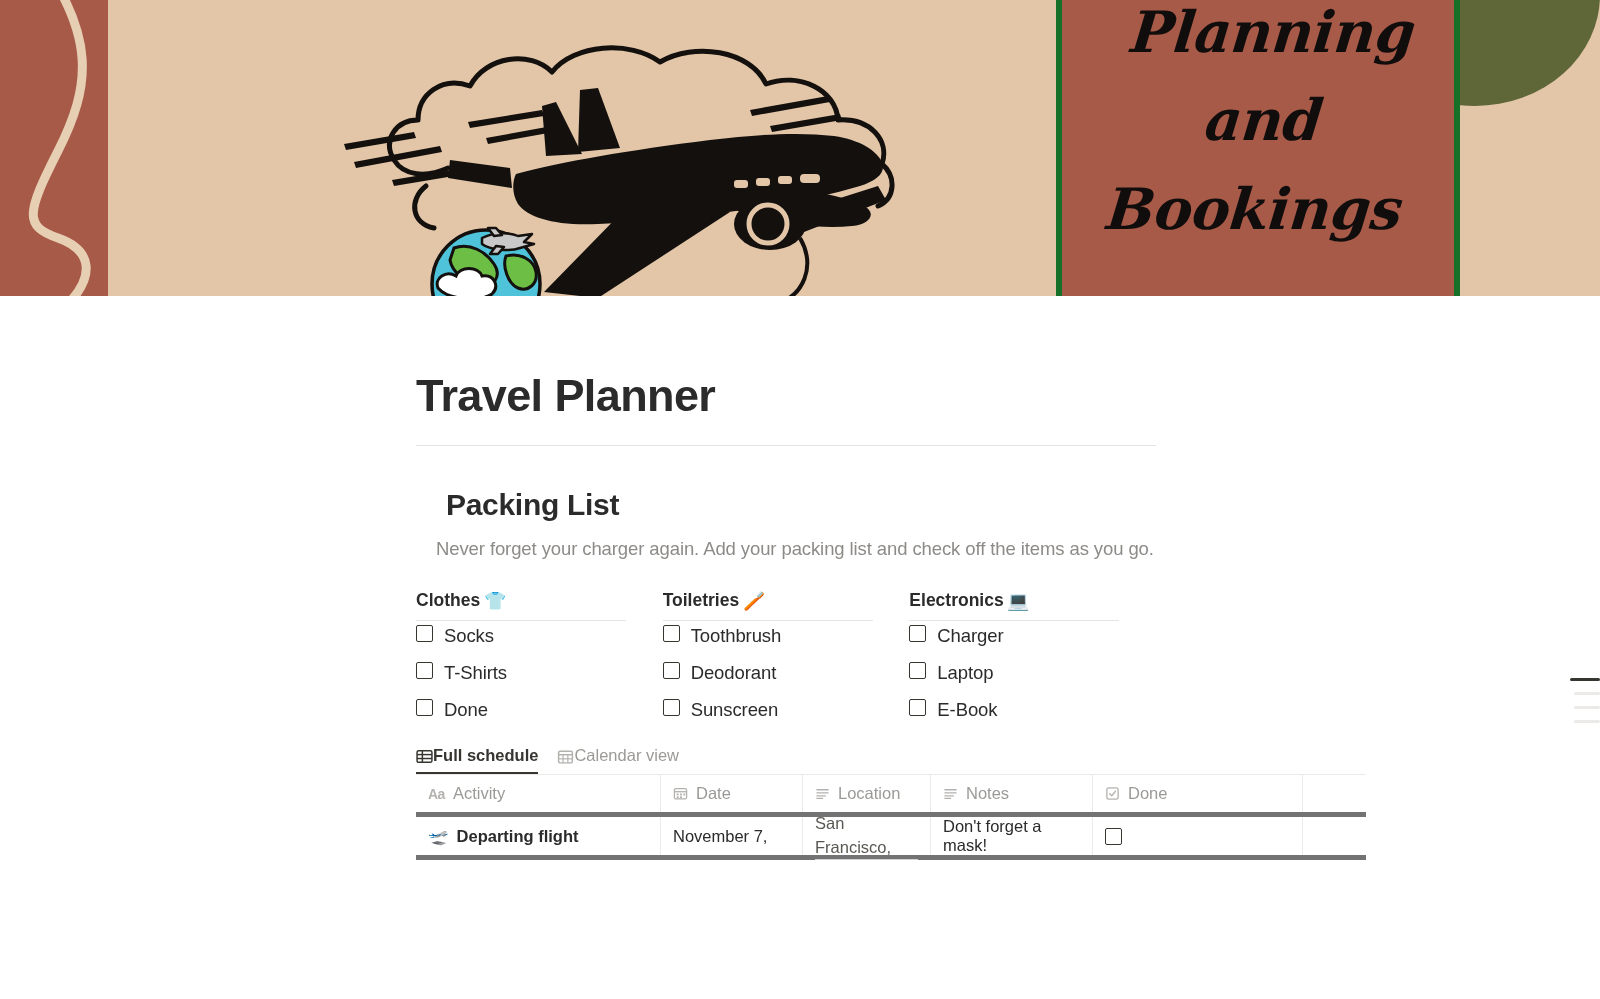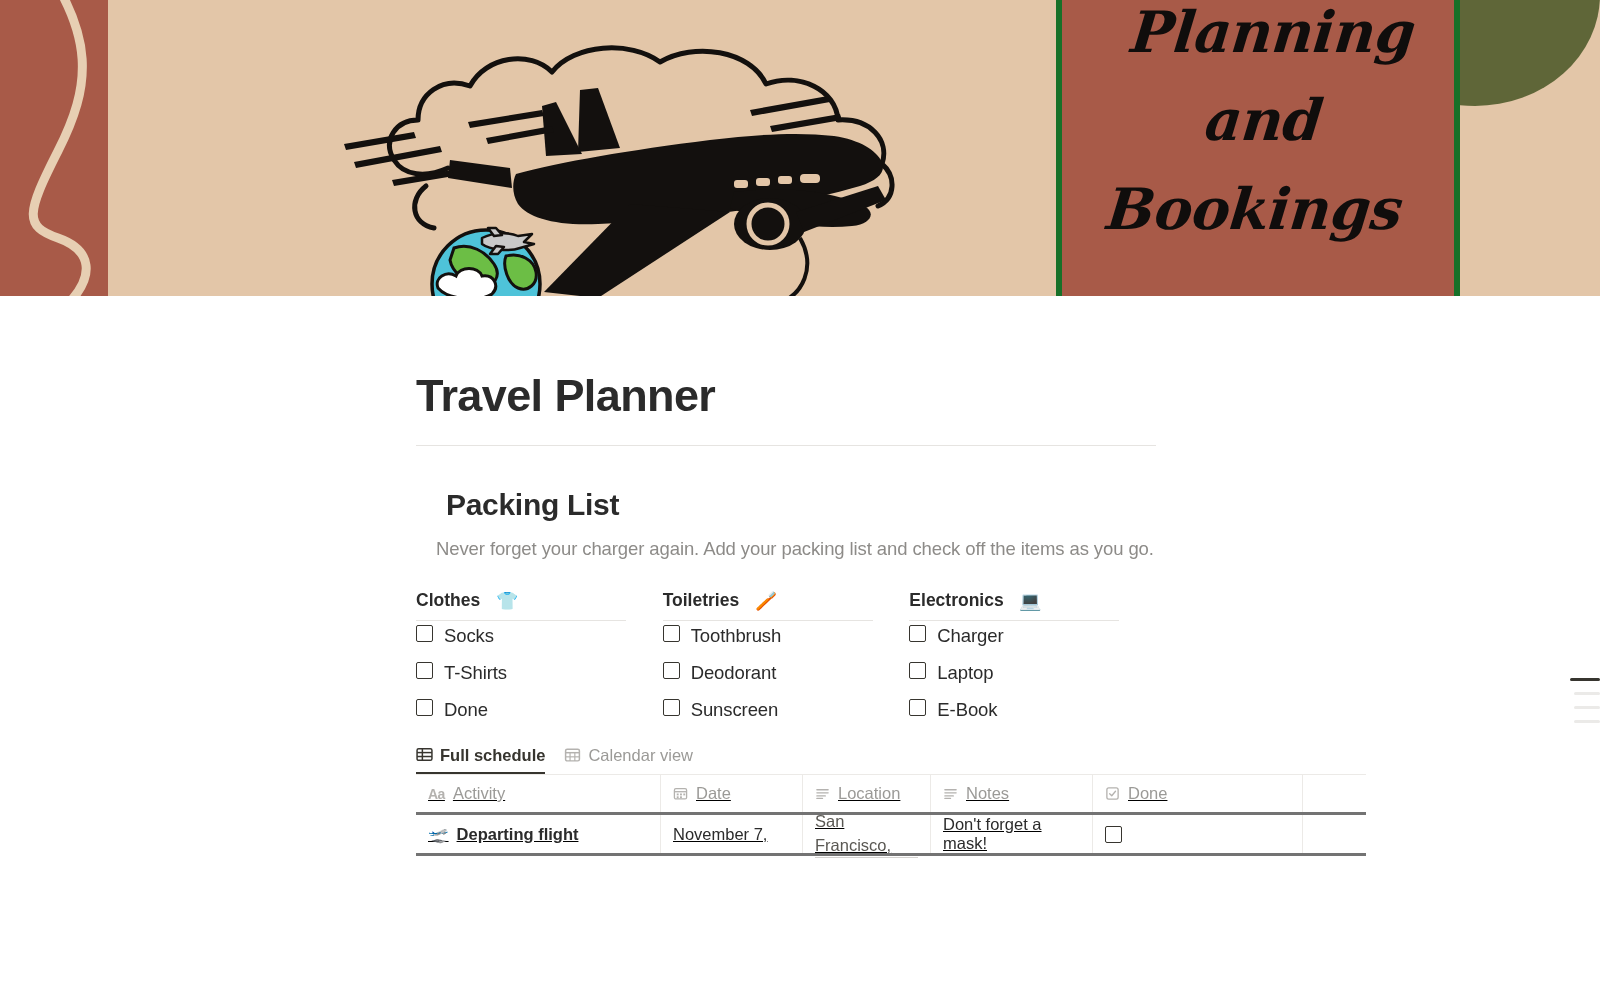--- a/index.html
+++ b/index.html
@@ -137,21 +137,21 @@
     width: 740px;
   }
   .col { width: 262px; margin-right: 0px; }
   .col-head {
     font-size: 17.5px;
     font-weight: bold;
     color: #2b2b2b;
     padding-bottom: 9px;
     display: flex;
     align-items: center;
-    gap: 16px;
+    gap: 4px;
   }
   .col-head .emoji { font-size: 18px; line-height: 1; }
   .col-rule {
     width: 210px;
     height: 1px;
     background: #e6e4e1;
   }
   .check-row {
     display: flex;
     align-items: flex-start;
@@ -176,43 +176,42 @@
   .schedule-heading { margin-top: 62px; }
 
   .view-tabs {
     display: flex;
     align-items: center;
     gap: 19px;
     margin-top: 14px;
   }
   .view-tab {
     display: flex;
-    align-items: flex-start;
-    gap: 7px;
+    align-items: flex-end;
+    gap: 0;
     font-size: 16.5px;
     color: #9b9a97;
     padding-bottom: 7px;
     border-bottom: 2.5px solid transparent;
   }
   .view-tab.active {
     color: #37352f;
     font-weight: 600;
     border-bottom-color: #37352f;
   }
   .view-tab svg { display: block; }
 
   
   .db-table {
     width: 950px;
     border-top: 1px solid #eceae7;
   }
   .db-row {
     display: flex;
-    border-bottom: 3px solid #737373;
-    text-decoration: underline;
+    border-bottom: 5px solid #737373;
   }
   .db-cell {
     border-right: 1px solid #eceae7;
     display: flex;
     align-items: center;
     padding: 0 12px;
     height: 37px;
   }
   .db-head .db-cell {
     gap: 8px;

